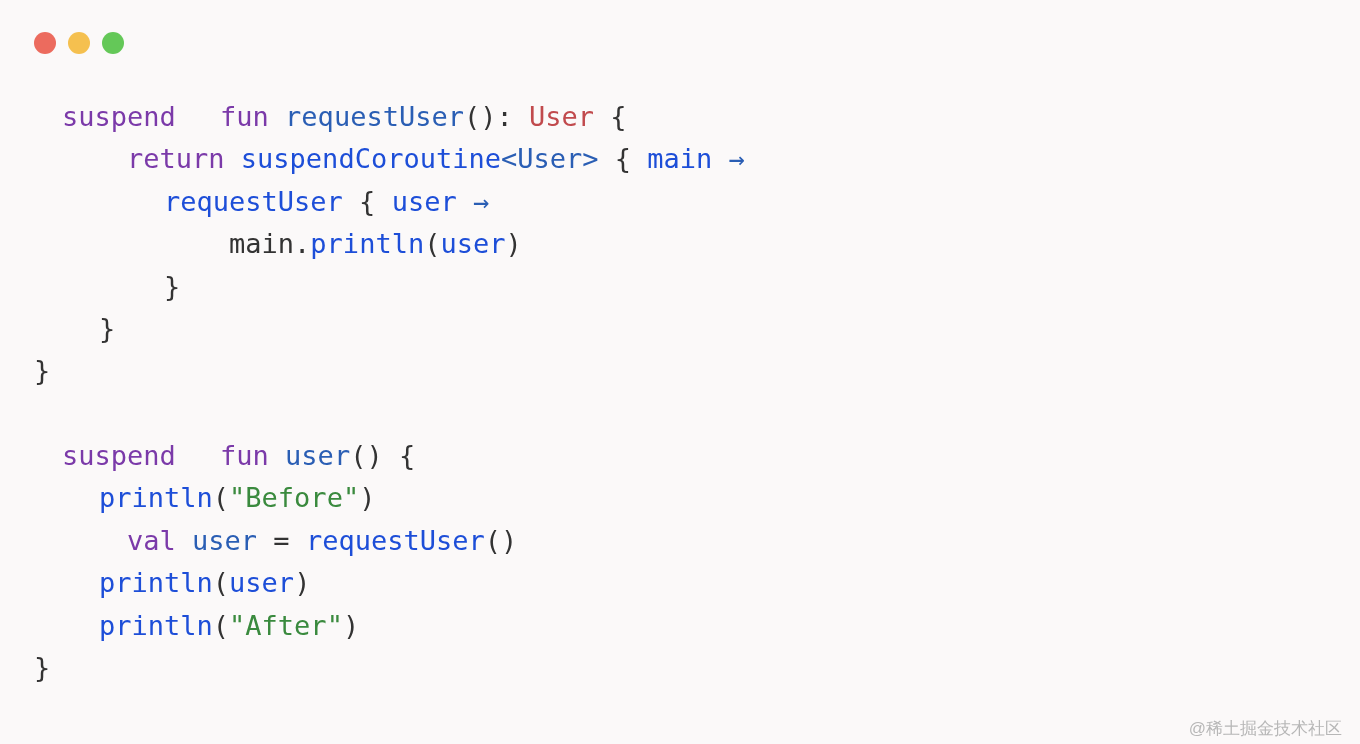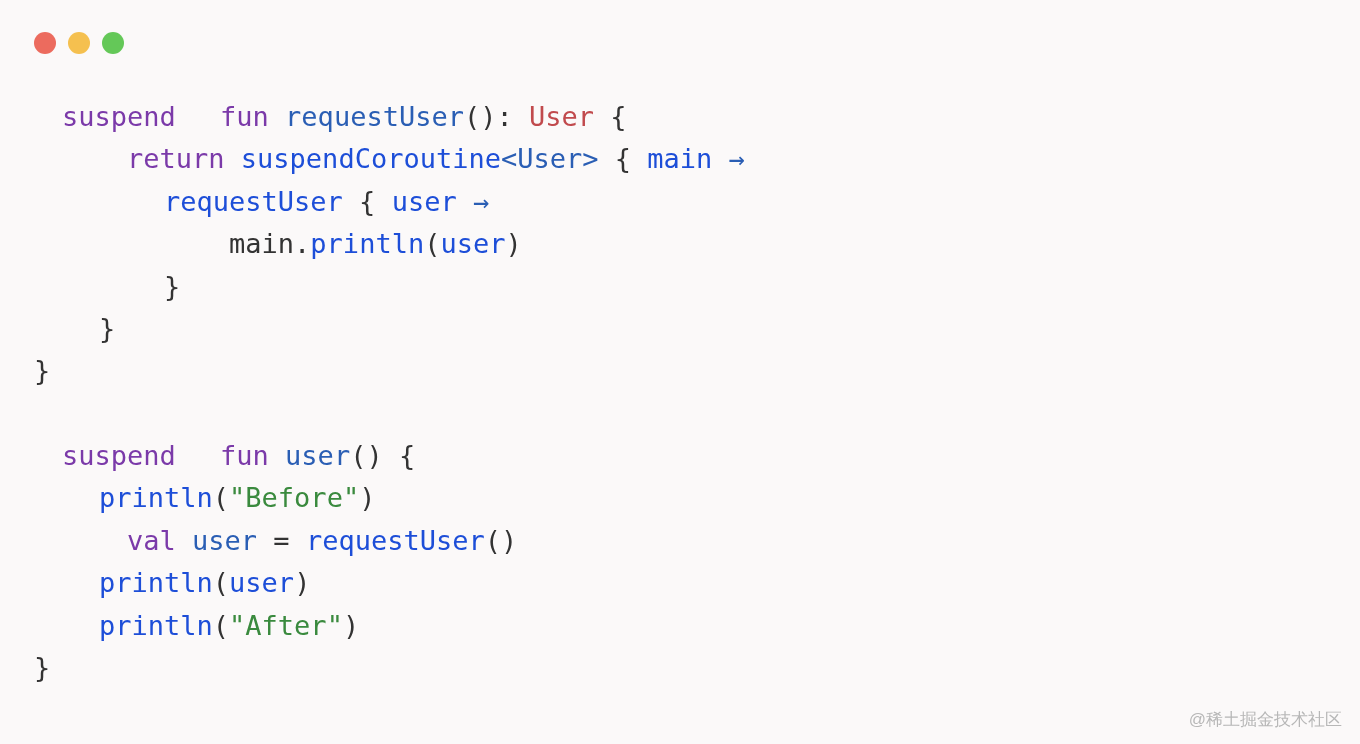--- a/index.html
+++ b/index.html
@@ -42,21 +42,21 @@
   .type  { color: #c14a4d; }  
   .id    { color: #1d4ed8; }  
   .punct { color: #333333; }
   .angle { color: #2a5eb4; }  
   .str   { color: #3a8a3e; }  
   .arrow { color: #2a5eb4; font-weight: 500; }
 
   .watermark {
     position: absolute;
     right: 18px;
-    bottom: 13px;
+    bottom: 4px;
     font-family: sans-serif;
     font-size: 17px;
     color: #b7b7b7;
   }
 </style>
 </head>
 <body>
 
 <div class="window">
   <div class="traffic-lights">

